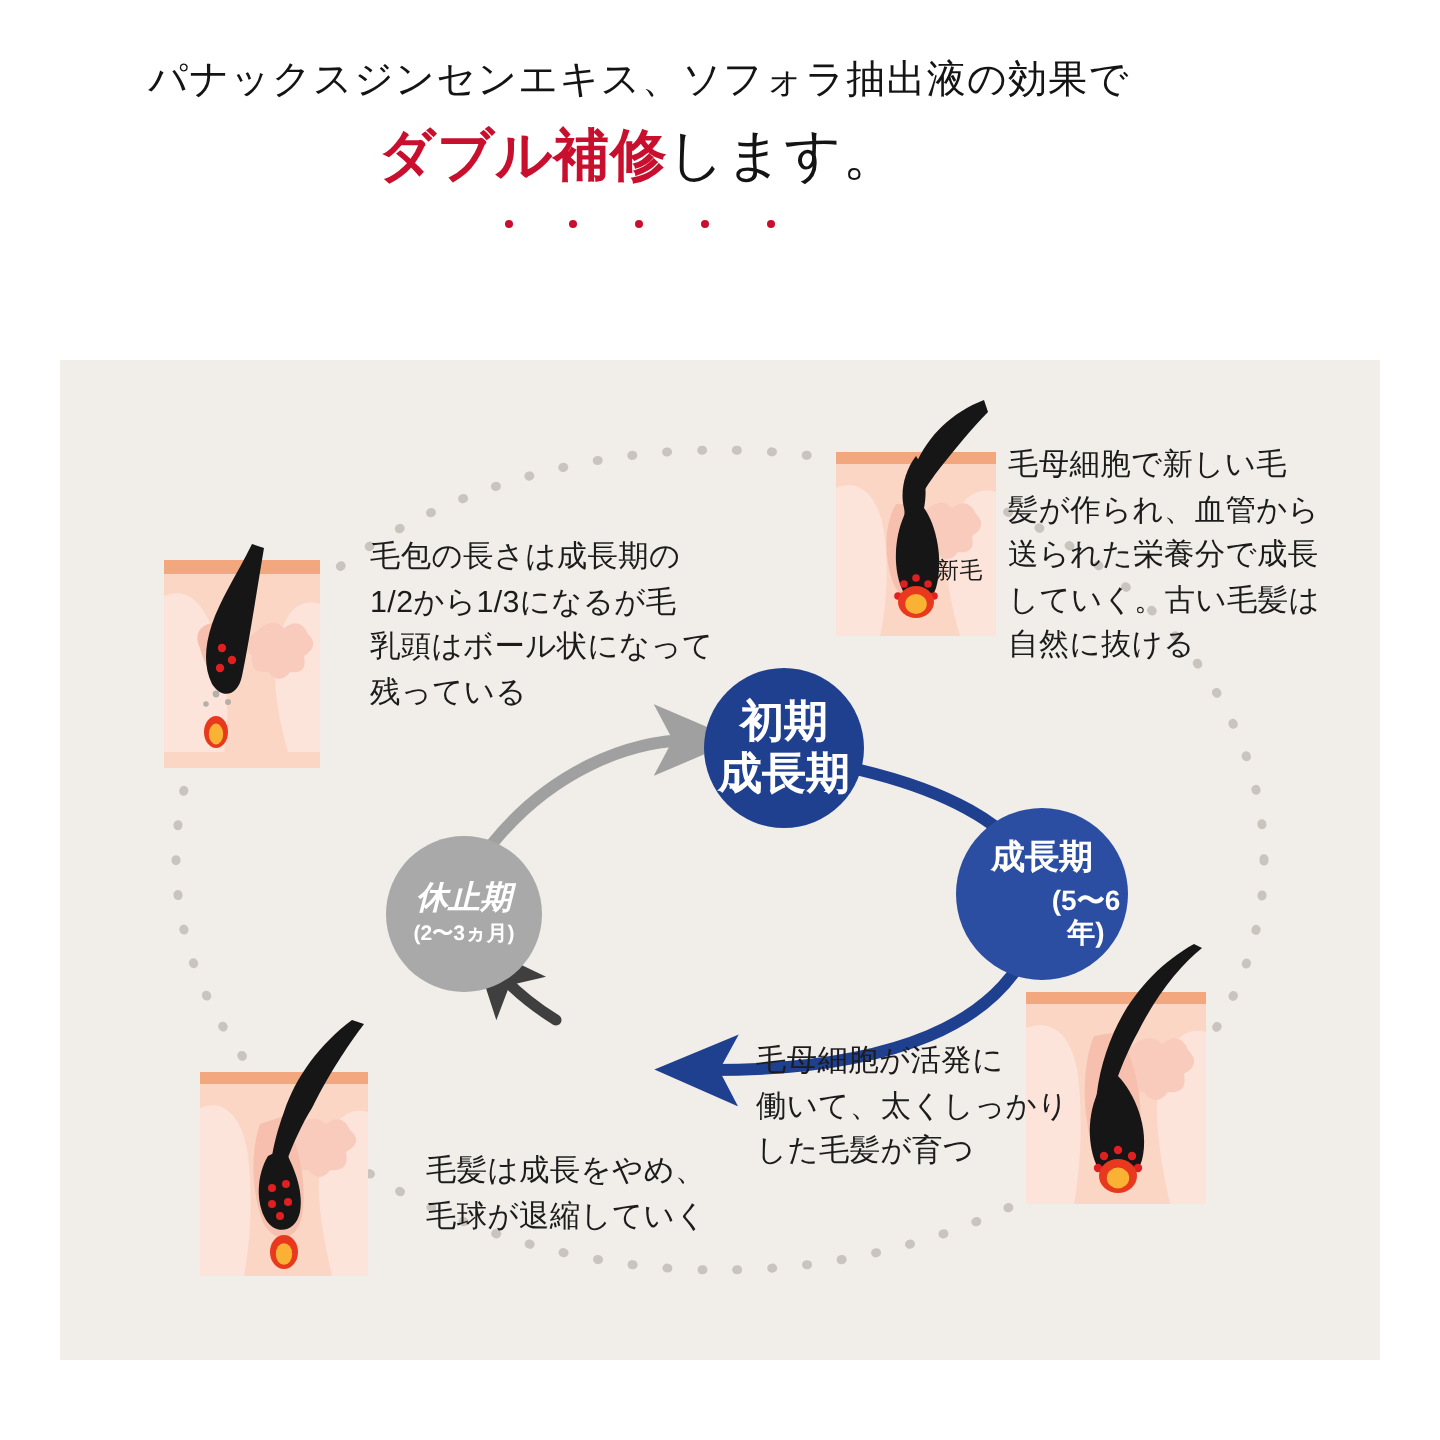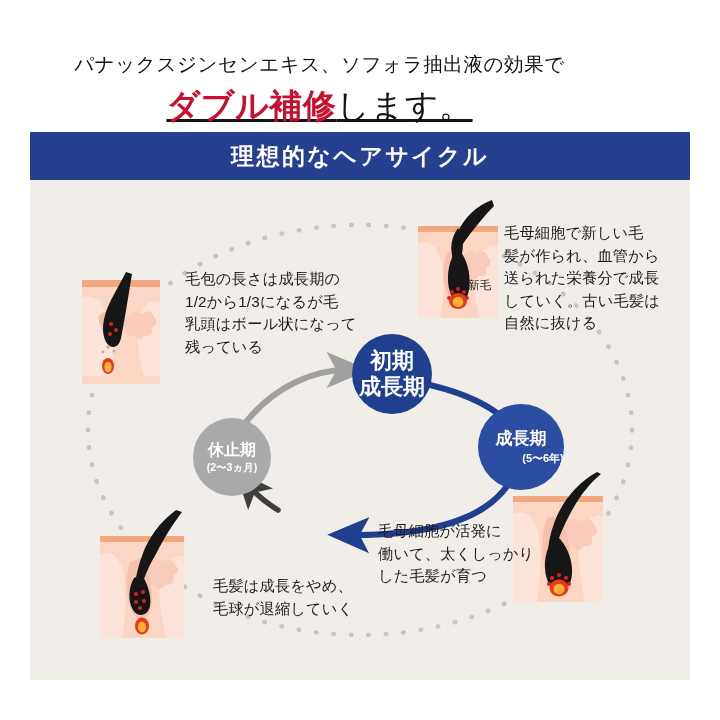--- a/index.html
+++ b/index.html
@@ -21,39 +21,37 @@
     background: #ffffff;
   }
 
   
   .headline-wrap {
     position: absolute;
     left: 0;
     top: 28px;
     width: 639px;
     text-align: center;
-    margin-top: 24px;
   }
   .headline-line1 {
     font-family: "Liberation Serif", "DejaVu Serif", serif;
     font-size: 19.5px;
     color: #141414;
     letter-spacing: 0.6px;
     line-height: 1.35;
     white-space: nowrap;
   }
   .headline-line2 {
     font-family: "Liberation Serif", "DejaVu Serif", serif;
-    font-size: 33px;
+    font-size: 28px;
     color: #141414;
     letter-spacing: 0.5px;
     line-height: 1.3;
     margin-top: 7px;
     white-space: nowrap;
-    text-decoration: underline;
   }
   .headline-accent {
     color: #c8102e;
     font-weight: bold;
     position: relative;
     border-top: 0 none;
   }
   .emph-dots {
     position: absolute;
     left: 50%;
@@ -130,36 +128,36 @@
     background: #1f3f8f;
   }
   #node-anagen-early .stage-main { font-size: 22px; }
 
   #node-anagen {
     left: 448px; top: 224px;
     width: 86px; height: 86px;
     background: #2b4ea2;
   }
   #node-anagen .stage-main { font-size: 17px; }
-  #node-anagen .stage-sub  { font-size: 11px; margin-top: 2px; margin-left: 44px; }
+  #node-anagen .stage-sub  { font-size: 14px; margin-top: 2px; margin-left: 44px; }
 
   #node-catagen {
     left: 237px; top: 312px;
     width: 72px; height: 72px;
     background: #4a4a4a;
   }
   #node-catagen .stage-main { font-size: 15px; }
   #node-catagen .stage-sub  { font-size: 10px; margin-top: 1px; }
 
   #node-telogen {
     left: 163px; top: 238px;
     width: 78px; height: 78px;
     background: #a9a9a9;
   }
-  #node-telogen .stage-main { font-size: 16px; }
+  #node-telogen .stage-main { font-size: 16px; font-style: italic; }
   #node-telogen .stage-sub  { font-size: 10.5px; margin-top: 1px; }
 
   
   .callout {
     position: absolute;
     color: #1c1c1c;
     font-size: 15.2px;
     line-height: 1.48;
     letter-spacing: 0.2px;
     white-space: pre-line;
@@ -197,23 +195,20 @@
     <div class="headline-line2"><span class="headline-accent">ダブル補修</span><span>します。</span></div>
     <div class="emph-dots">
       <i></i>
         <i></i>
         <i></i>
         <i></i>
         <i></i>
     </div>
   </div>
 
-  <div class="banner">
-    <div class="banner-title">理想的なヘアサイクル</div>
-  </div>
 
   <div class="panel">
 
     <svg class="diagram-svg" viewBox="0 0 660 500">
       <defs>
         <marker id="arrow-blue" markerWidth="7" markerHeight="7" refX="3.2" refY="3" orient="auto">
           <path d="M0,0 L7,3 L0,6 L1.6,3 Z" fill="#1f3f8f"></path>
         </marker>
         <marker id="arrow-dark" markerWidth="7" markerHeight="7" refX="3.2" refY="3" orient="auto">
           <path d="M0,0 L7,3 L0,6 L1.6,3 Z" fill="#3f3f3f"></path>

